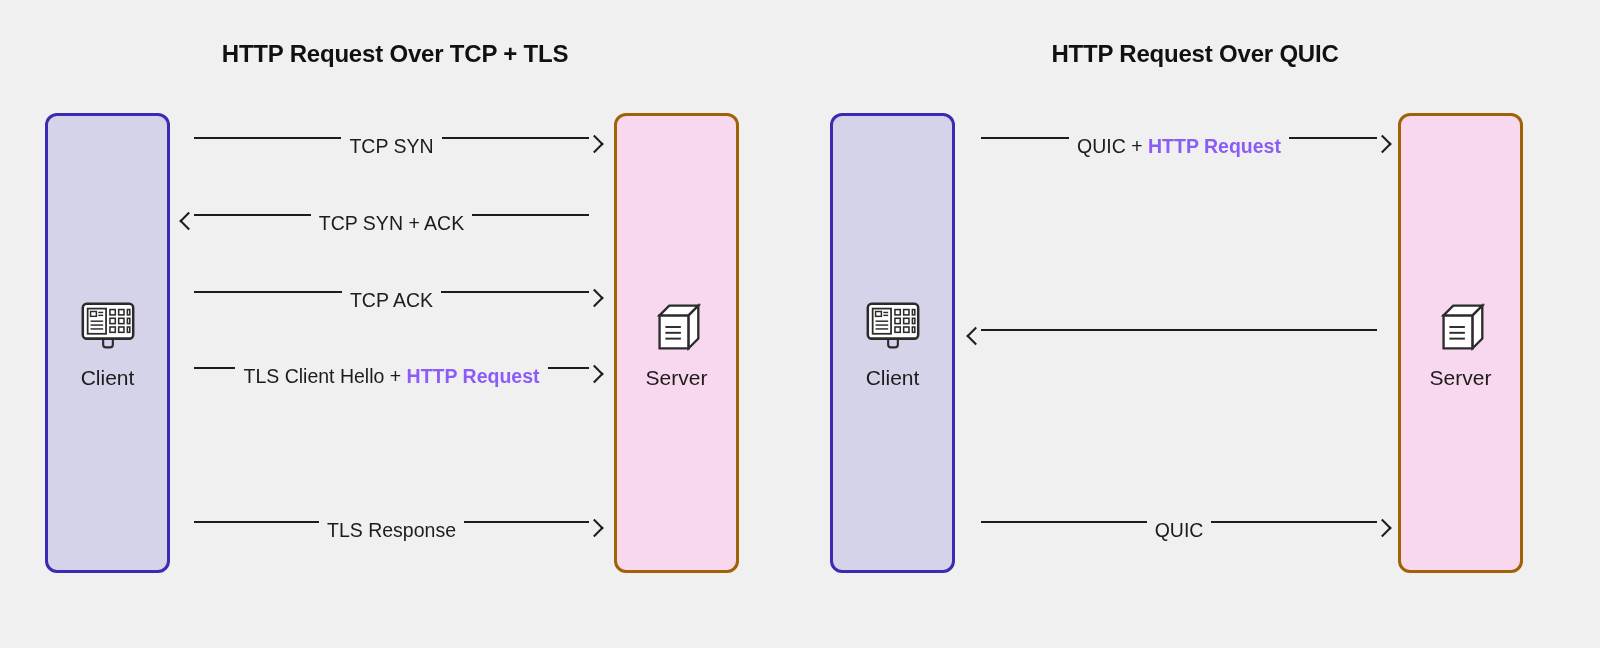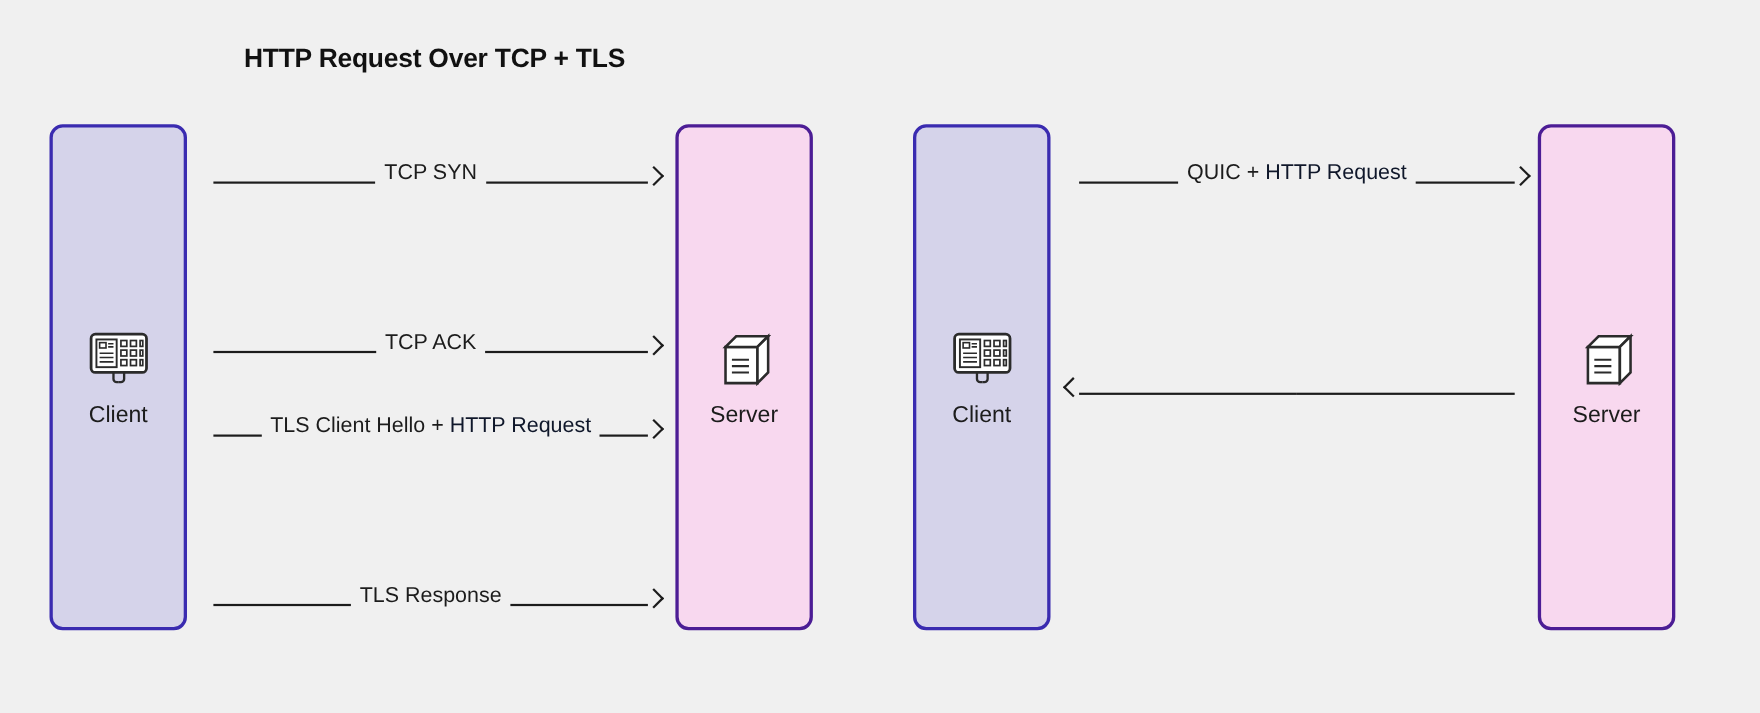--- a/index.html
+++ b/index.html
@@ -52,21 +52,21 @@
     justify-content: center;
   }
   .node-client {
     width: 125px;
     background: #d5d3ea;
     border: 3px solid #3a2bb0;
   }
   .node-server {
     width: 125px;
     background: #f8d8ef;
-    border: 3px solid #4c1d95;
+    border: 3px solid #a16207;
   }
   .node-label {
     margin-top: 8px;
     font-size: 21px;
     color: #1c1c1c;
     font-weight: 400;
   }
   .node-icon {
     display: block;
     width: 62px;
@@ -75,21 +75,21 @@
 
   
   .left-client  { left: 45px; }
   .left-server  { left: 614px; }
   .right-client { left: 40px; }   
   .right-server { left: 608px; }
 
   .flow {
     position: absolute;
     display: flex;
-    align-items: flex-end;
+    align-items: flex-start;
     height: 30px;
     margin-top: -15px;
   }
   .flow-left-panel  { left: 181px; width: 421px; }
   .flow-right-panel { left: 178px; width: 422px; }
 
   .line {
     flex: 1 1 auto;
     height: 0;
     border-top: 2px solid #1c1c1c;
@@ -97,22 +97,22 @@
   }
   .flow-label {
     flex: 0 0 auto;
     padding: 0 8px;
     font-size: 19.5px;
     color: #1c1c1c;
     white-space: nowrap;
     line-height: 1;
   }
   .flow-label .hl {
-    color: #0f172a;
-    font-weight: 400;
+    color: #8b5cf6;
+    font-weight: 700;
   }
   .head {
     flex: 0 0 auto;
     width: 13px;
     height: 14px;
     position: relative;
   }
   .head::before {
     content: "";
     position: absolute;
@@ -182,20 +182,27 @@
     </div>
 
     <div class="flow flow-left-panel" style="top:152px">
       <span class="spacer"></span>
       <span class="line"></span>
       <span class="flow-label"><span>TCP SYN</span><span class="hl"></span></span>
       <span class="line"></span>
       <span class="head head-right"></span>
     </div>
 
+    <div class="flow flow-left-panel" style="top:229px">
+      <span class="head head-left"></span>
+      <span class="line"></span>
+      <span class="flow-label"><span>TCP SYN + ACK</span><span class="hl"></span></span>
+      <span class="line"></span>
+      <span class="spacer"></span>
+    </div>
 
     <div class="flow flow-left-panel" style="top:382px">
       <span class="spacer"></span>
       <span class="line"></span>
       <span class="flow-label"><span>TLS Client Hello + </span><span class="hl">HTTP Request</span></span>
       <span class="line"></span>
       <span class="head head-right"></span>
     </div>
 
     <div class="flow flow-left-panel" style="top:306px">
@@ -210,20 +217,21 @@
     <div class="flow flow-left-panel" style="top:536px">
       <span class="spacer"></span>
       <span class="line"></span>
       <span class="flow-label"><span>TLS Response</span><span class="hl"></span></span>
       <span class="line"></span>
       <span class="head head-right"></span>
     </div>
   </div>
 
   <div class="panel panel-right">
+    <div class="panel-title">HTTP Request Over QUIC</div>
 
     <div class="node node-client right-client">
       <span>
         <svg class="node-icon" viewBox="0 0 64 64" fill="none">
           <rect x="6" y="8" width="52" height="36" rx="4" fill="#ffffff" stroke="#2b2b2b" stroke-width="2.6"></rect>
           <rect x="11" y="13" width="19" height="26" fill="#ffffff" stroke="#2b2b2b" stroke-width="1.8"></rect>
           <rect x="14" y="16" width="6" height="5" fill="#ffffff" stroke="#2b2b2b" stroke-width="1.5"></rect>
           <line x1="22" y1="17" x2="27" y2="17" stroke="#2b2b2b" stroke-width="1.5"></line>
           <line x1="22" y1="20" x2="27" y2="20" stroke="#2b2b2b" stroke-width="1.5"></line>
           <line x1="14" y1="26" x2="27" y2="26" stroke="#2b2b2b" stroke-width="1.5"></line>
@@ -267,15 +275,22 @@
       <span class="head head-right"></span>
     </div>
 
     <div class="flow flow-right-panel" style="top:344px">
       <span class="head head-left"></span>
       <span class="line"></span>
       <span class="line"></span>
       <span class="spacer"></span>
     </div>
 
+    <div class="flow flow-right-panel" style="top:536px">
+      <span class="spacer"></span>
+      <span class="line"></span>
+      <span class="flow-label"><span>QUIC</span><span class="hl"></span></span>
+      <span class="line"></span>
+      <span class="head head-right"></span>
+    </div>
   </div>
 
 </div>
 
 </body></html>

